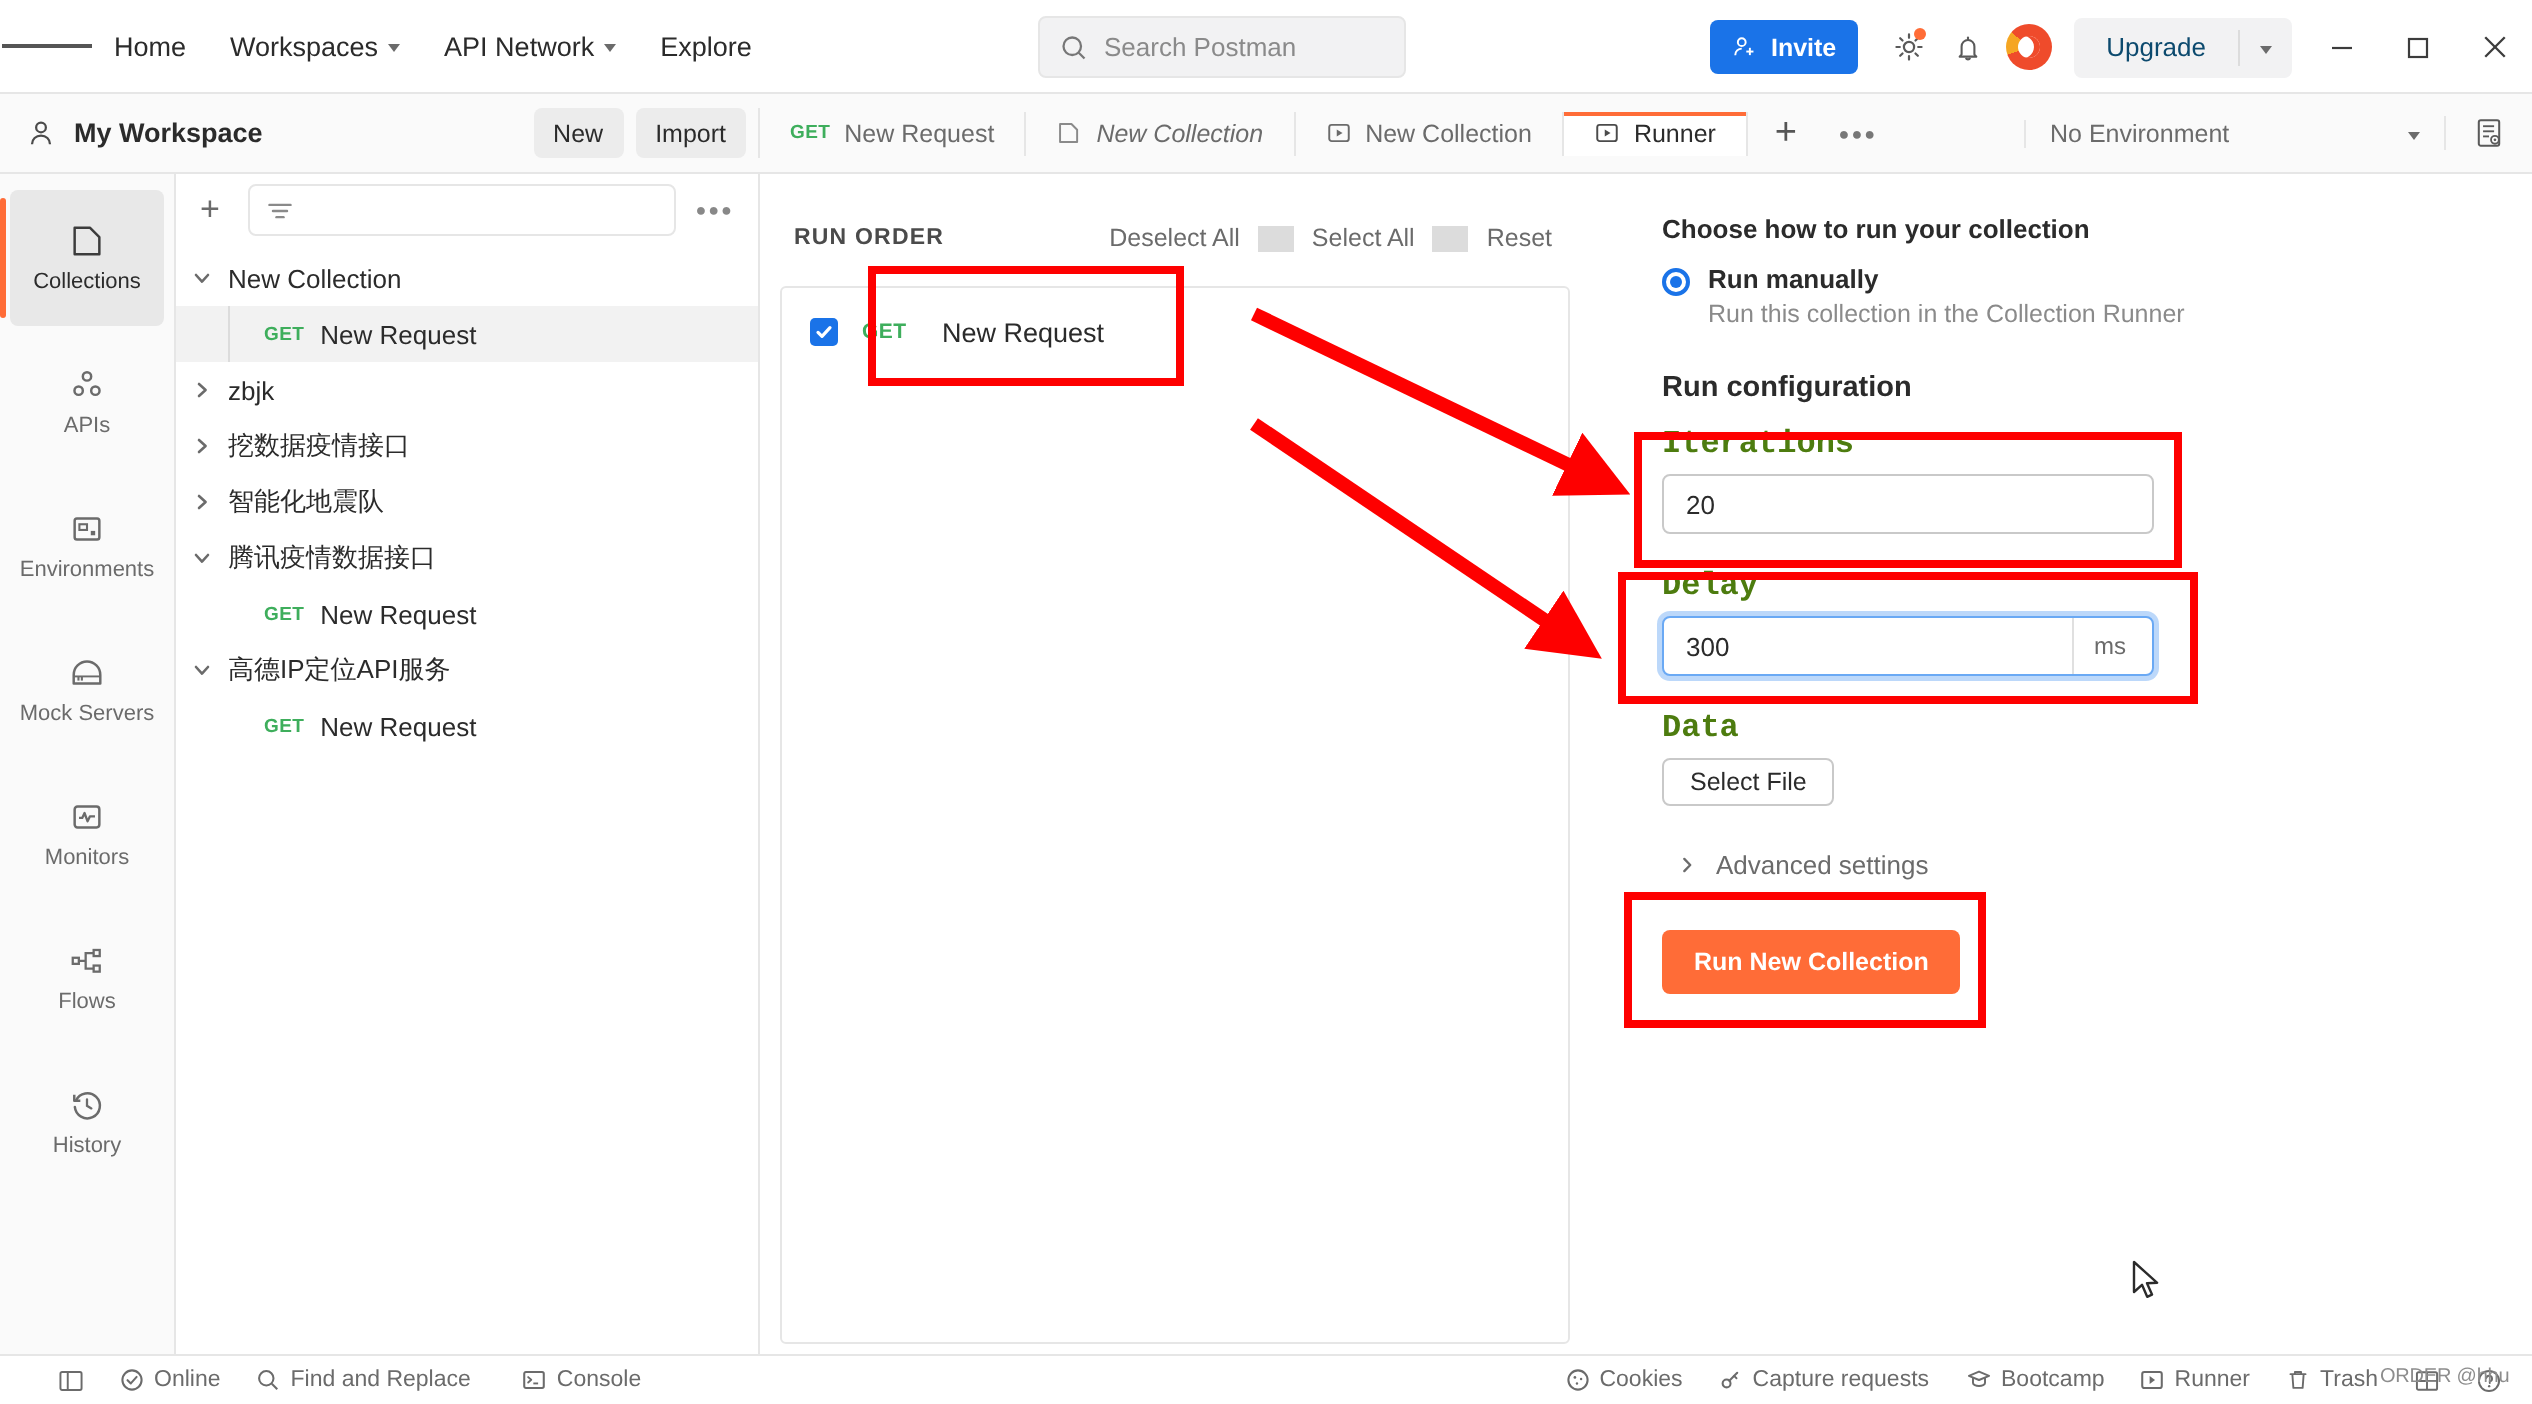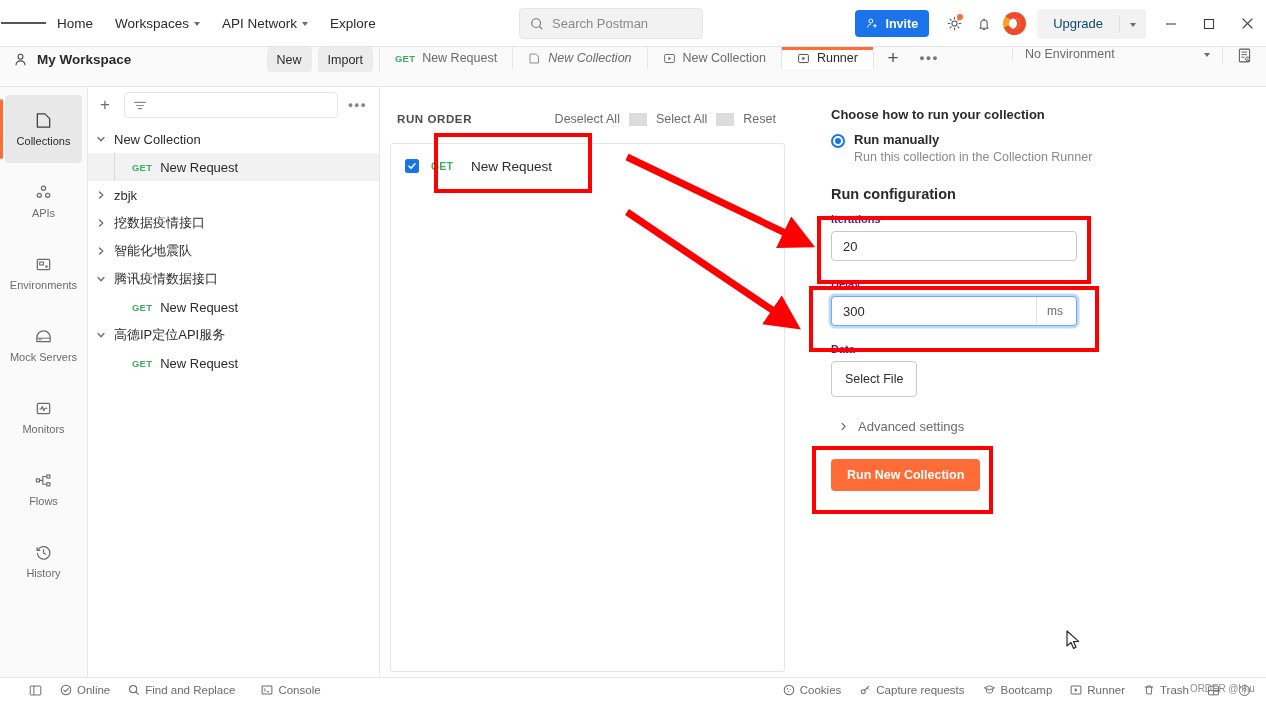--- a/index.html
+++ b/index.html
@@ -53,21 +53,21 @@
   .upgrade-group { display: flex; align-items: center; background: #f2f2f3; border-radius: 4px;
       height: 30px; margin-left: 8px; }
   .upgrade-btn { font-size: 13px; color: #0c4a6e; padding: 0 16px; height: 30px;
       display:flex; align-items:center; cursor: pointer; }
   .upgrade-split { width: 1px; height: 18px; background: #dcdcdc; }
   .upgrade-caret { width: 26px; height: 30px; display:flex; align-items:center; justify-content:center; cursor:pointer; }
   .winbtn { width: 38px; height: 47px; display: flex; align-items: center; justify-content: center;
             cursor: pointer; color: #3c3c3c; }
 
   
-  .wsbar { height: 40px; flex: 0 0 40px; display: flex; align-items: flex-start;
+  .wsbar { height: 40px; flex: 0 0 40px; display: flex; align-items: center;
            border-bottom: 1px solid #e6e6e6; background: #fafafa; }
   .ws-left { width: 380px; display: flex; align-items: center; padding-left: 13px;
              border-right: 1px solid #e6e6e6; background: #fafafa; }
   .ws-title { font-size: 13.5px; color: #2b2b2b; font-weight: bold; margin-left: 9px; flex: 1; }
   .sm-btn { font-size: 12.5px; color: #2b2b2b; background: #ececec; border-radius: 4px;
             height: 25px; padding: 0 10px; display: flex; align-items: center; cursor: pointer;
             margin-right: 6px; border: none; }
   .tabs { flex: 1; display: flex; align-items: stretch; background: #fafafa; min-width: 0; }
   .tab { display: flex; align-items: center; gap: 7px; padding: 0 15px; font-size: 12.5px;
          color: #6b6b6b; cursor: pointer; position: relative; border-right: 1px solid #e6e6e6;
@@ -138,32 +138,32 @@
   .cfg { flex: 1; padding: 20px 0 0 24px; min-width: 0; }
   .cfg h4 { font-size: 13px; color: #2b2b2b; font-weight: bold; margin-bottom: 10px; }
   .radio-row { display: flex; align-items: flex-start; gap: 9px; }
   .radio { width: 14px; height: 14px; border-radius: 50%; border: 2px solid #1a73e8;
            display: flex; align-items: center; justify-content: center; flex: 0 0 14px; margin-top: 2px;
            cursor: pointer; }
   .radio i { width: 6px; height: 6px; border-radius: 50%; background: #1a73e8; display: block; }
   .radio-title { font-size: 13px; font-weight: bold; color: #2b2b2b; }
   .radio-sub { font-size: 12.5px; color: #8a8a8a; margin-top: 3px; }
   .cfg-h2 { font-size: 14.5px; font-weight: bold; color: #2b2b2b; margin: 22px 0 11px 0; }
-  .field-label { font-size: 11px; font-weight: bold; color: #4c1d95; margin-bottom: 6px; }
+  .field-label { font-size: 16px; font-weight: bold; color: #4d7c0f; margin-bottom: 6px; font-family: Liberation Mono, monospace; }
   .input {
     width: 246px; height: 30px; border: 1px solid #c9c9c9; border-radius: 4px;
     display: flex; align-items: center; padding: 0 11px; font-size: 13px; color: #2b2b2b;
     background: #fff; cursor: text;
   }
   .input.focused { border-color: #6aa9f4; box-shadow: 0 0 0 2.5px rgba(106,169,244,.45); }
   .input .suffix { margin-left: auto; font-size: 12px; color: #6b6b6b; padding-left: 10px;
                    border-left: 1px solid #e0e0e0; height: 100%; display:flex; align-items:center;
                    padding-right: 2px; }
   .selectfile {
-    height: 36px; border: 1px solid #c9c9c9; border-radius: 4px; background: #fff;
+    height: 24px; border: 1px solid #c9c9c9; border-radius: 4px; background: #fff;
     display: inline-flex; align-items: center; padding: 0 13px; font-size: 12.5px;
     color: #2b2b2b; cursor: pointer;
   }
   .adv { display: flex; align-items: center; gap: 10px; margin: 22px 0 0 8px;
          font-size: 13px; color: #6b6b6b; cursor: pointer; }
   .runbtn {
     background: #ff6c37; color: #fff; border: none; border-radius: 4px; height: 32px;
     padding: 0 16px; font-size: 12.5px; font-weight: bold; cursor: pointer;
   }
 

